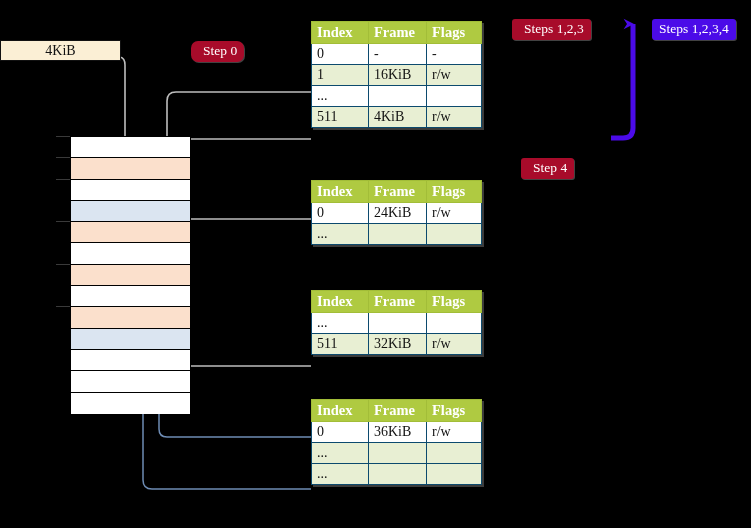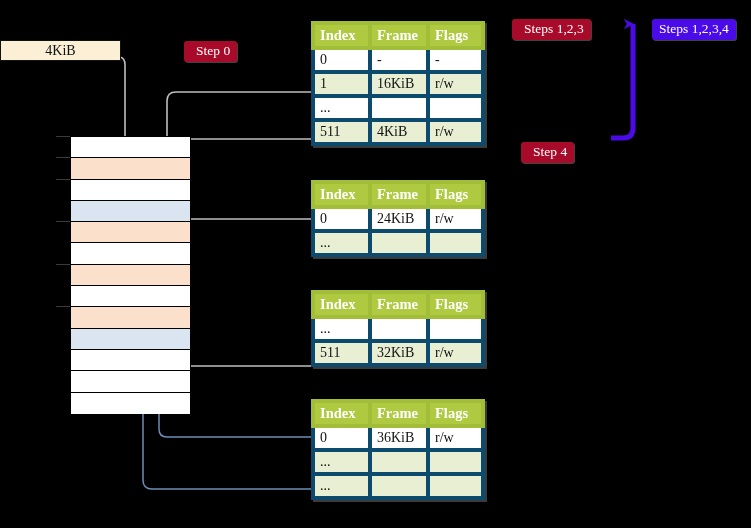--- a/index.html
+++ b/index.html
@@ -87,21 +87,21 @@
   .ptable {
     position: absolute;
     border-collapse: collapse;
     border: 1px solid #9FBB35;
     background: #ffffff;
     font-size: 14px;
     color: #111111;
     box-shadow: 2px 2px 0 rgba(130,130,130,0.45);
   }
   .ptable th, .ptable td {
-    border: 4px solid #0c4a6e;
+    border: 1px solid #0c4a6e;
     padding: 2px 5px;
     text-align: left;
     height: 20px;
     box-sizing: border-box;
     white-space: nowrap;
     vertical-align: middle;
   }
   .ptable th {
     background: #AFCA41;
     color: #ffffff;
@@ -149,24 +149,24 @@
 
     <path d="M 311,437 L 167,437 q -8,0 -8,-8 L 159,324" fill="none" stroke="#6E8CB4" stroke-width="1.5" marker-end="url(#arrBlue)"></path>
 
     <path d="M 311,489 L 152,489 q -9,0 -9,-9 L 143,210" fill="none" stroke="#6E8CB4" stroke-width="1.5" marker-end="url(#arrBlue)"></path>
 
     <path d="M 611,138 L 623,138 q 10,0 10,-10 L 633,24" fill="none" stroke="#4B0BE8" stroke-width="5" marker-end="url(#arrPurple)"></path>
   </svg>
 
   <div class="size-box" style="left:0px; top:40px; width:121px; height:21px;">4KiB</div>
 
-  <div class="badge red" style="left:184px; top:41px;">Step 0</div>
+  <div class="badge red" style="left:191px; top:41px;border-radius:7px;">Step 0</div>
   <div class="badge red" style="left:512px; top:19px;">Steps 1,2,3</div>
   <div class="badge purple" style="left:652px; top:19px;">Steps 1,2,3,4</div>
-  <div class="badge red" style="left:521px; top:142px;">Step 4</div>
+  <div class="badge red" style="left:521px; top:158px;">Step 4</div>
 
   <div id="memcol">
     <div class="memrow" style="height:21.3px;"></div>
     <div class="memrow peach" style="height:21.3px;"></div>
     <div class="memrow" style="height:21.3px;"></div>
     <div class="memrow blue" style="height:21.3px;"></div>
     <div class="memrow peach" style="height:21.3px;"></div>
     <div class="memrow" style="height:21.3px;"></div>
     <div class="memrow peach" style="height:21.3px;"></div>
     <div class="memrow" style="height:21.3px;"></div>

